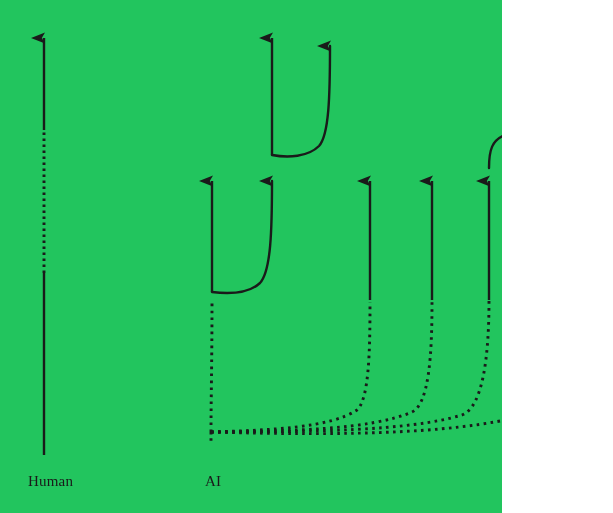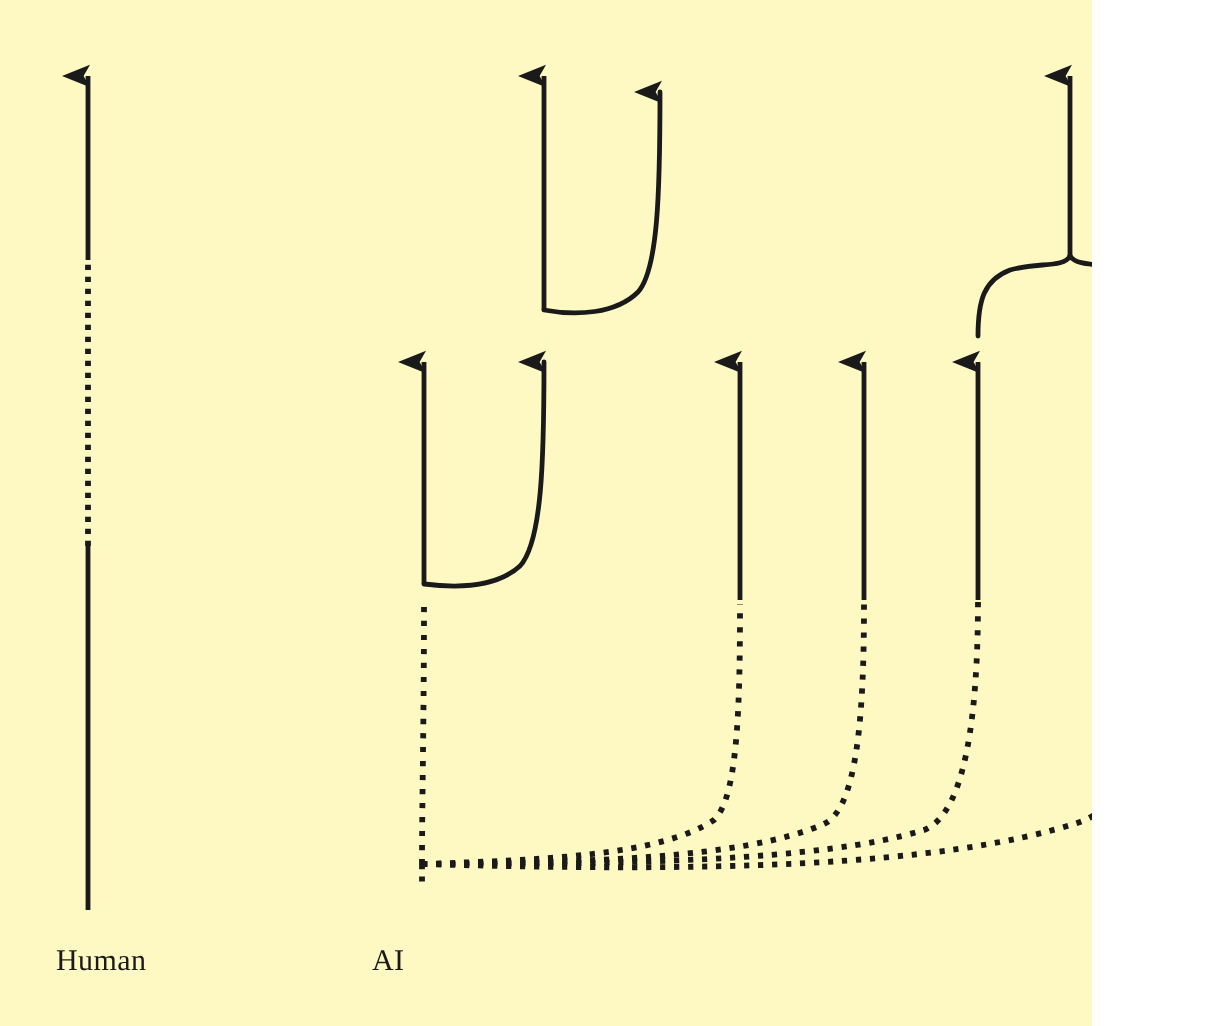--- a/index.html
+++ b/index.html
@@ -2,43 +2,43 @@
 <html><head>
 <meta charset="utf-8">
 <style>
   html, body {
     margin: 0;
     padding: 0;
     background: #ffffff;
   }
   #canvas {
     position: relative;
-    width: 546px;
+    width: 502px;
     height: 513px;
-    background: #fef9c3;
+    background: #22c55e;
     overflow: hidden;
     font-family: "Liberation Serif", "DejaVu Serif", serif;
   }
   #diagram-svg {
     position: absolute;
     left: 0;
     top: 0;
     width: 613px;
     height: 513px;
   }
   .label {
     position: absolute;
     font-family: "Liberation Serif", "DejaVu Serif", serif;
     font-size: 15px;
     color: #1a1a1a;
     white-space: nowrap;
     letter-spacing: 0.2px;
   }
   #label-human { left: 28px; top: 473px; }
-  #label-ai    { left: 186px; top: 473px; }
+  #label-ai    { left: 205px; top: 473px; }
 </style>
 </head>
 <body>
 
 <div id="canvas">
 
   <svg id="diagram-svg" viewBox="0 0 613 513">
     <defs>
       <marker id="arrowhead" viewBox="0 0 12 14" refX="6" refY="13" markerWidth="12" markerHeight="14" orient="auto-start-reverse" markerUnits="userSpaceOnUse">
         <path d="M 6 0 L 11.6 14 L 6 10.8 L 0.4 14 Z" fill="#1a1a1a"></path>

